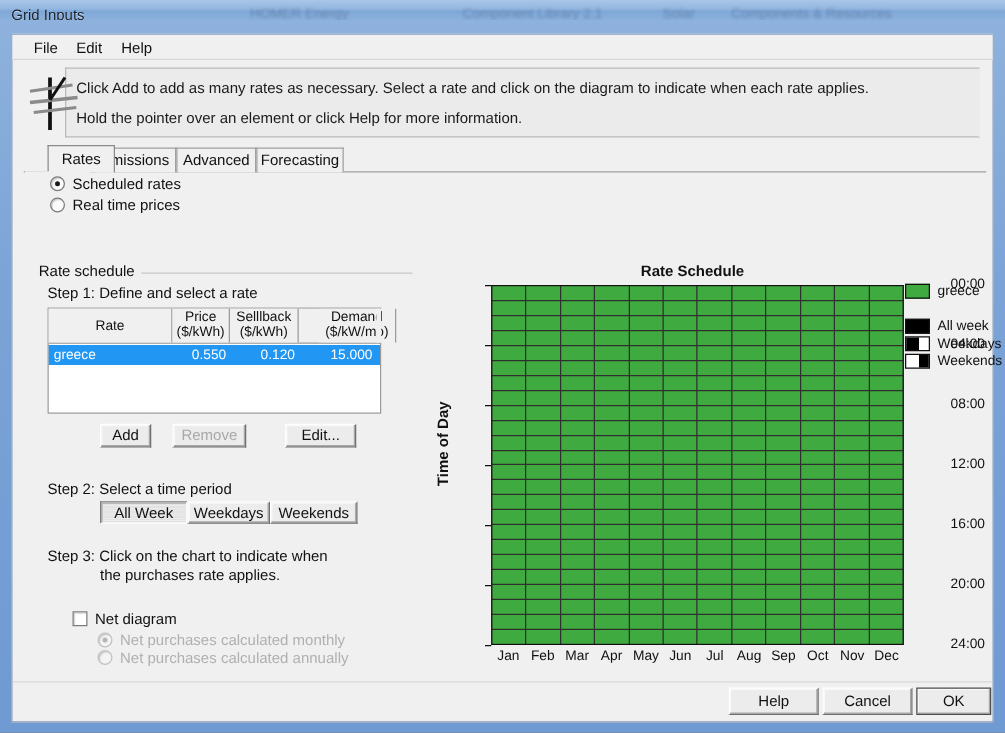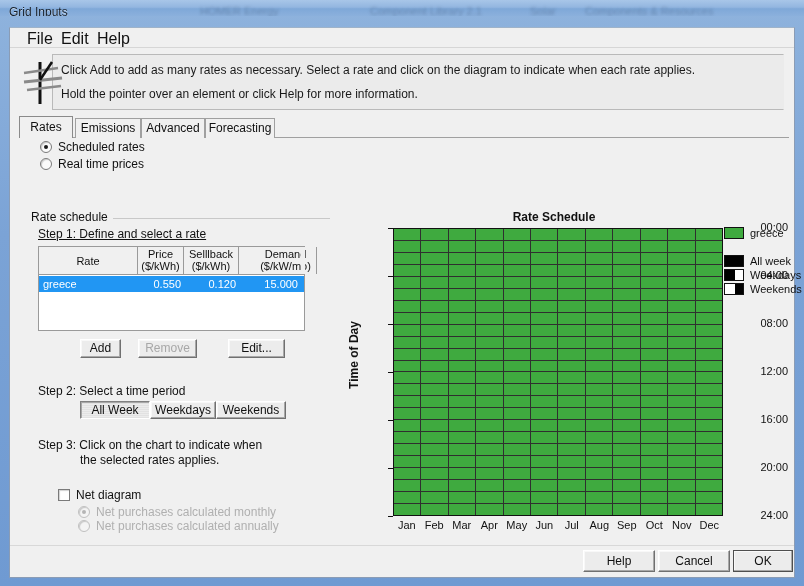--- a/index.html
+++ b/index.html
@@ -50,21 +50,21 @@
 
   
   #menubar {
     position: absolute; left: 0; top: 0; width: 784px; height: 20px;
     background: #f0f0f0;
     border-bottom: 1px solid #d6d6d6;
   }
   .menu-item {
     position: absolute; top: 2px; height: 16px;
     padding: 1px 7px 0 7px;
-    font-size: 16px; color: #111;
+    font-size: 12px; color: #111;
     line-height: 15px;
     cursor: default;
   }
 
   
   #hintpanel {
     position: absolute; left: 8px; top: 26px;
     width: 766px; height: 56px;
   }
   #hint-icon {
@@ -100,20 +100,21 @@
     text-align: center;
     cursor: default;
   }
   .tab.active {
     top: 0px; height: 22px;
     line-height: 21px;
     background: #f0f0f0;
     border-color: #8a8a8a;
     font-weight: normal;
     z-index: 3;
+    margin-left: 19px;
   }
   #tab-underline {
     position: absolute; left: 0; top: 21px; width: 770px; height: 1px;
     background: #a0a0a0;
   }
   #tab-underline-cover {
     position: absolute; top: 21px; height: 2px; background: #f0f0f0; z-index: 4;
   }
 
   
@@ -339,21 +340,21 @@
     <div class="radio-row" style="top:112px;">
       <span class="radio checked"></span><span>Scheduled rates</span>
     </div>
     <div class="radio-row" style="top:129px;">
       <span class="radio"></span><span>Real time prices</span>
     </div>
 
     <div id="groupbox-line"></div>
     <div id="groupbox-label">Rate schedule</div>
 
-    <div class="step-label" style="left:28px; top:199px;text-decoration:underline;">Step 1:  Define and select a rate</div>
+    <div class="step-label" style="left:28px; top:199px;">Step 1:  Define and select a rate</div>
 
     <div id="rate-table">
       <div id="rate-header">
         <div class="th" style="left:0px;   width:99px;">
           <i style="margin-top:7px;">Rate</i>
         </div>
         <div class="th" style="left:99px;  width:46px;">
           <i>Price</i>
             <i>($/kWh)</i>
         </div>
@@ -378,21 +379,21 @@
     <div class="btn classic" style="left:70px;  top:311px; width:41px; height:19px; line-height:17px;">Add</div>
     <div class="btn classic disabled" style="left:128px; top:311px; width:59px; height:19px; line-height:17px;">Remove</div>
     <div class="btn classic" style="left:218px; top:311px; width:57px; height:19px; line-height:17px;">Edit...</div>
 
     <div class="step-label" style="left:28px; top:356px;">Step 2:  Select a time period</div>
     <div class="btn classic pressed" style="left:70px;  top:373px; width:70px; height:18px; line-height:16px;">All Week</div>
     <div class="btn classic" style="left:140px; top:373px; width:66px; height:18px; line-height:16px;">Weekdays</div>
     <div class="btn classic" style="left:206px; top:373px; width:70px; height:18px; line-height:16px;">Weekends</div>
 
     <div class="step-label" style="left:28px; top:410px;">Step 3:  Click on the chart to indicate when</div>
-    <div class="step-label" style="left:70px; top:425px;">the selected rates applies.</div>
+    <div class="step-label" style="left:70px; top:425px;">the purchases rate applies.</div>
 
     <div style="position:absolute; left:48px; top:460px; font-size:12px; color:#111;">
       <span class="checkbox"></span><span>Net diagram</span>
     </div>
     <div class="radio-row dimtext" style="left:68px; top:477px;text-align:center;">
       <span class="radio dim checked"></span><span>Net purchases calculated monthly</span>
     </div>
     <div class="radio-row dimtext" style="left:68px; top:491px;">
       <span class="radio dim"></span><span>Net purchases calculated annually</span>
     </div>

